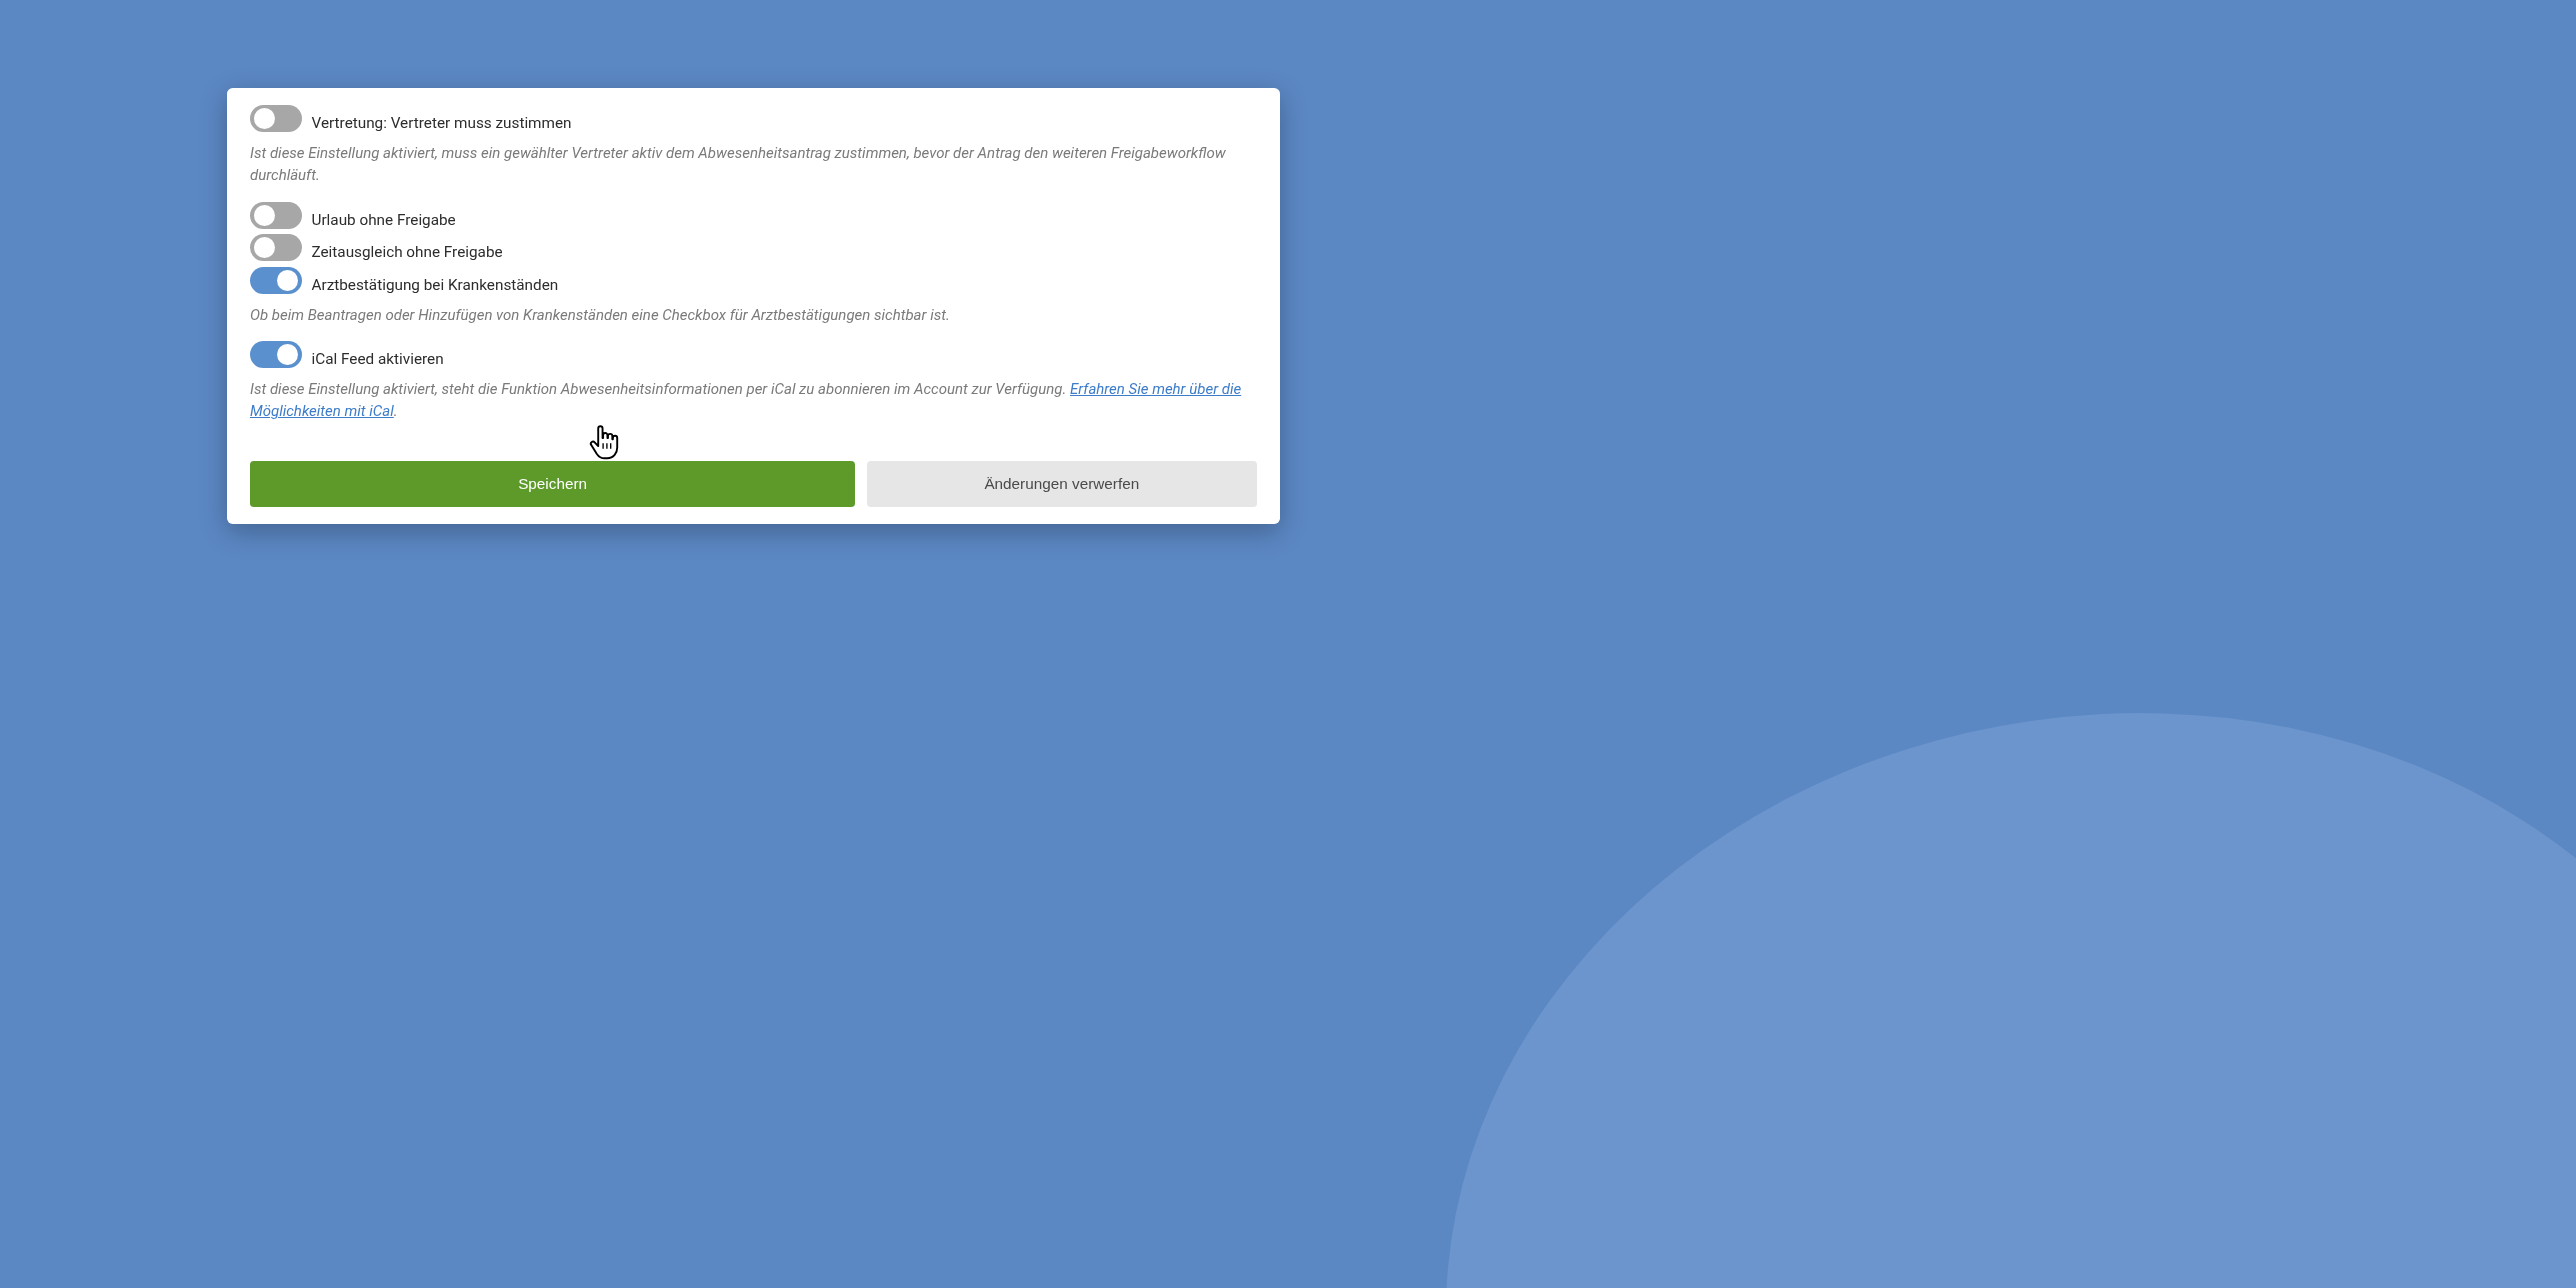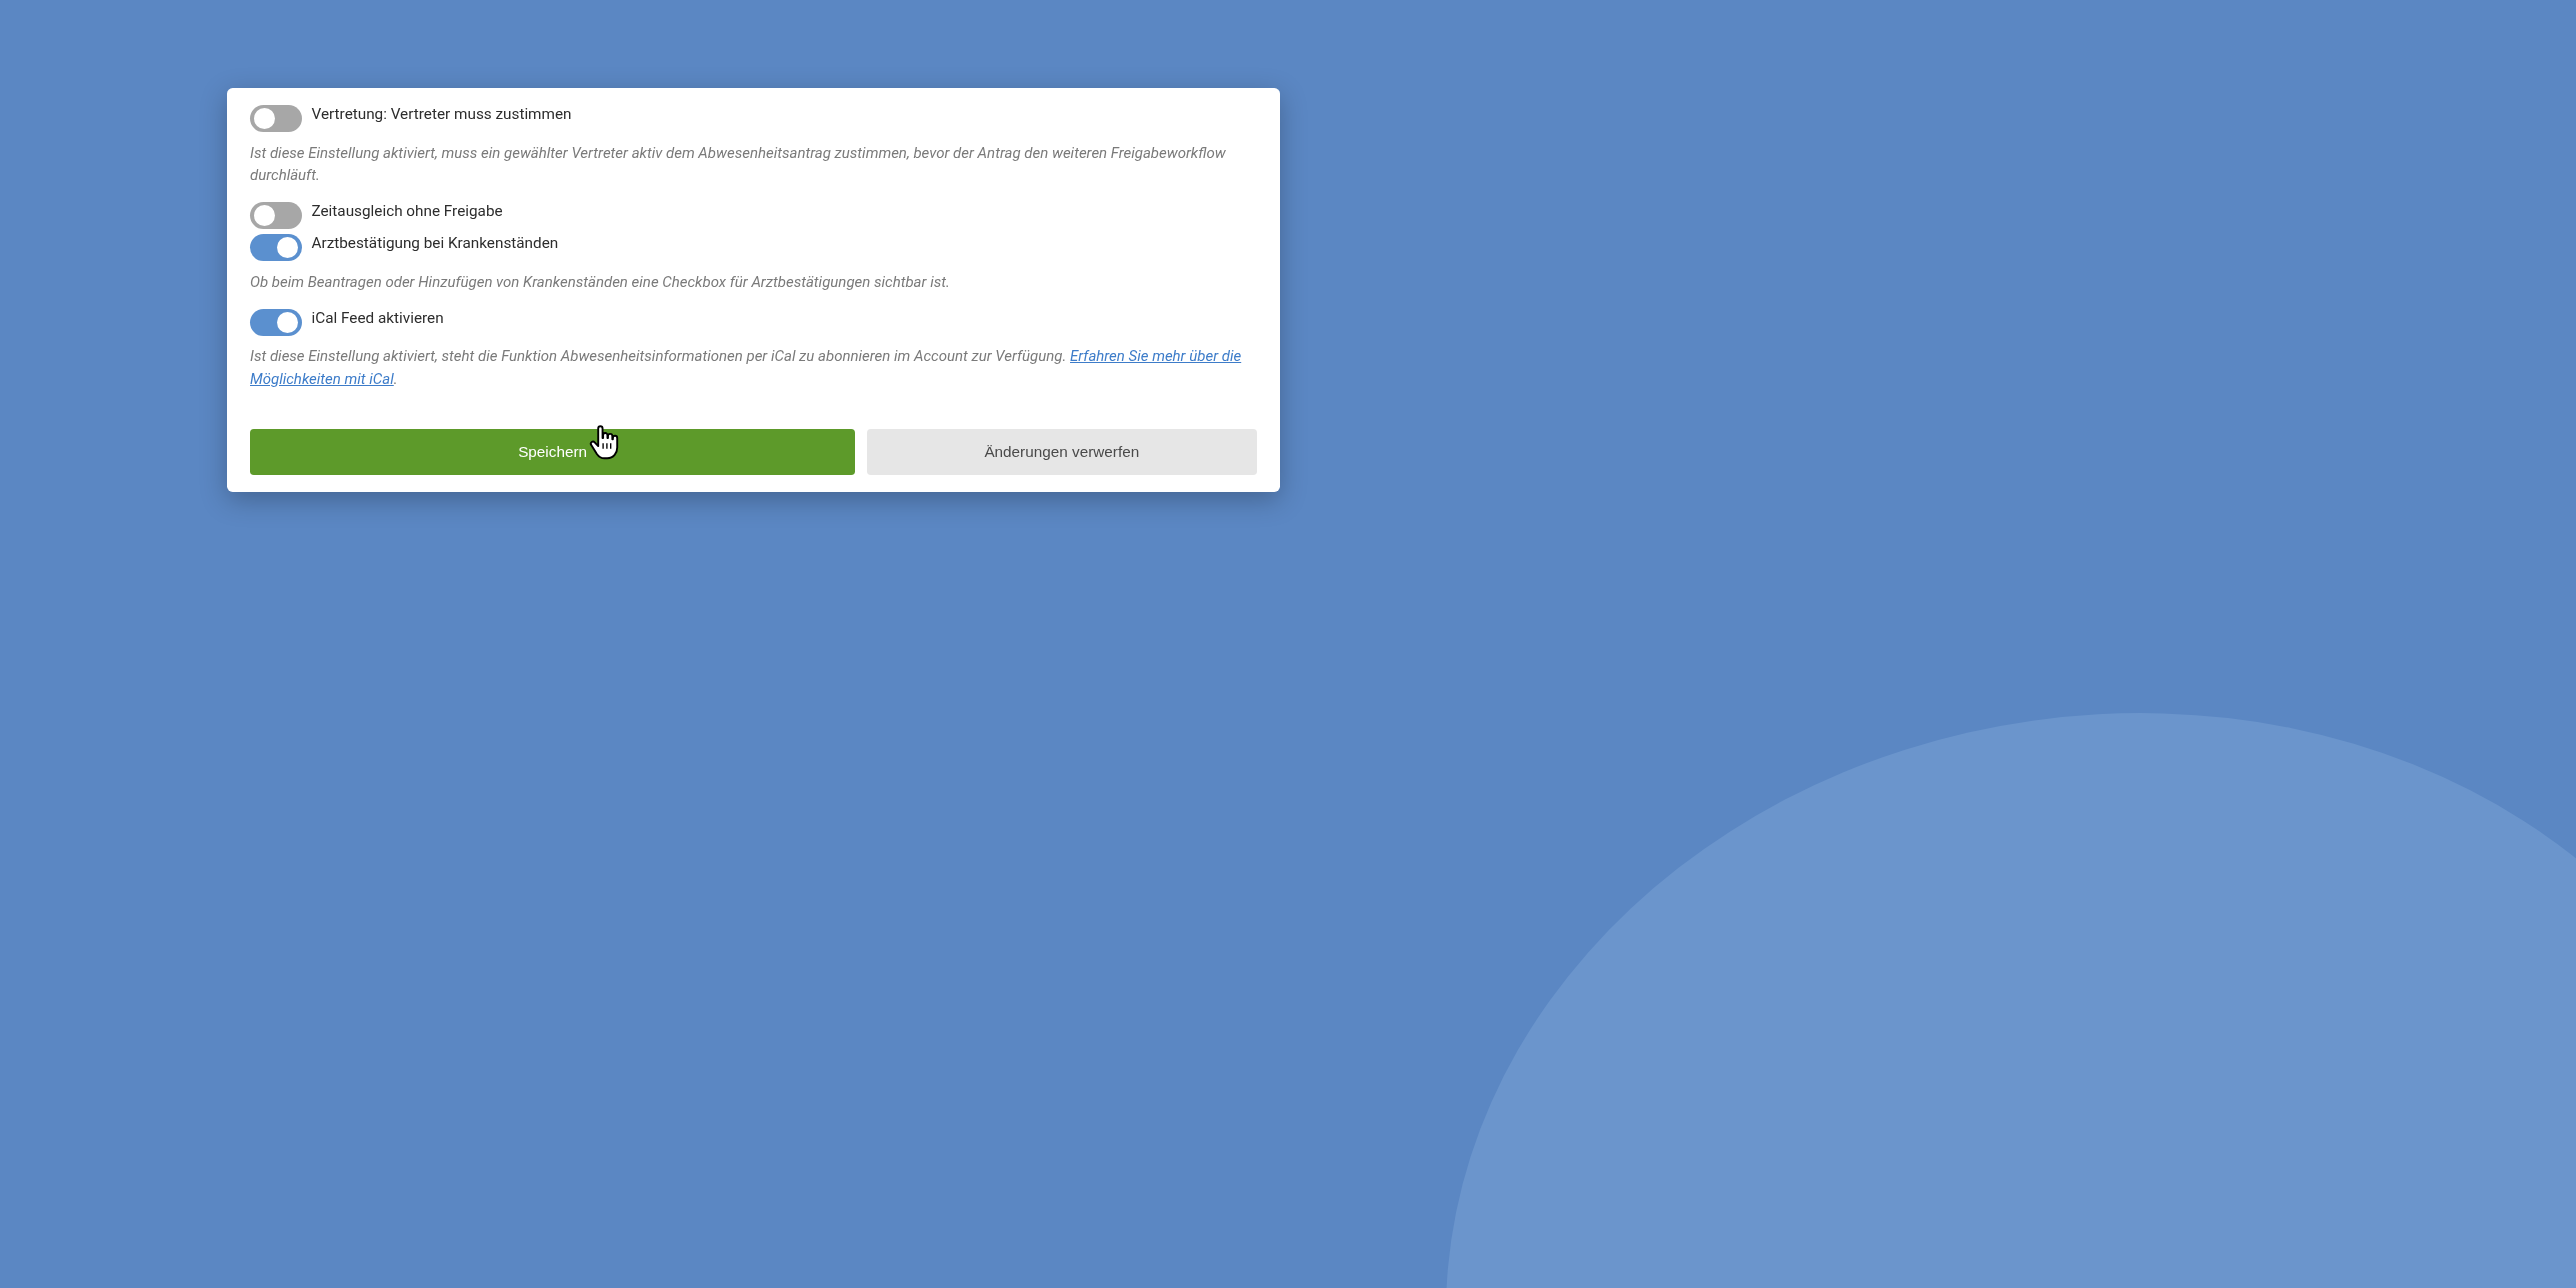--- a/index.html
+++ b/index.html
@@ -27,21 +27,21 @@
     top: 88px;
     width: 1053px;
     background: #ffffff;
     border-radius: 5.7px;
     box-shadow: 0 7.6px 27px rgba(0,0,0,0.25);
     padding: 17px 23px 17px 23px;
     z-index: 1;
   }
   .setting-row {
     display: flex;
-    align-items: flex-start;
+    align-items: flex-end;
     gap: 9.5px;
     margin-top: 5.7px;
   }
   .setting-row:first-child { margin-top: 0; }
   .toggle {
     width: 52px;
     height: 27px;
     border-radius: 13.4px;
     position: relative;
     flex-shrink: 0;
@@ -116,20 +116,26 @@
 <div class="card">
 
   <div class="setting-row">
     <div class="toggle toggle-off">
       <div class="toggle-knob"></div>
     </div>
     <span class="setting-label">Vertretung: Vertreter muss zustimmen</span>
   </div>
   <p class="setting-desc">Ist diese Einstellung aktiviert, muss ein gewählter Vertreter aktiv dem Abwesenheitsantrag zustimmen, bevor der Antrag den weiteren Freigabeworkflow durchläuft.</p>
 
+  <div class="setting-row">
+    <div class="toggle toggle-off">
+      <div class="toggle-knob"></div>
+    </div>
+    <span class="setting-label">Urlaub ohne Freigabe</span>
+  </div>
 
   <div class="setting-row">
     <div class="toggle toggle-off">
       <div class="toggle-knob"></div>
     </div>
     <span class="setting-label">Zeitausgleich ohne Freigabe</span>
   </div>
 
   <div class="setting-row">
     <div class="toggle toggle-on">

